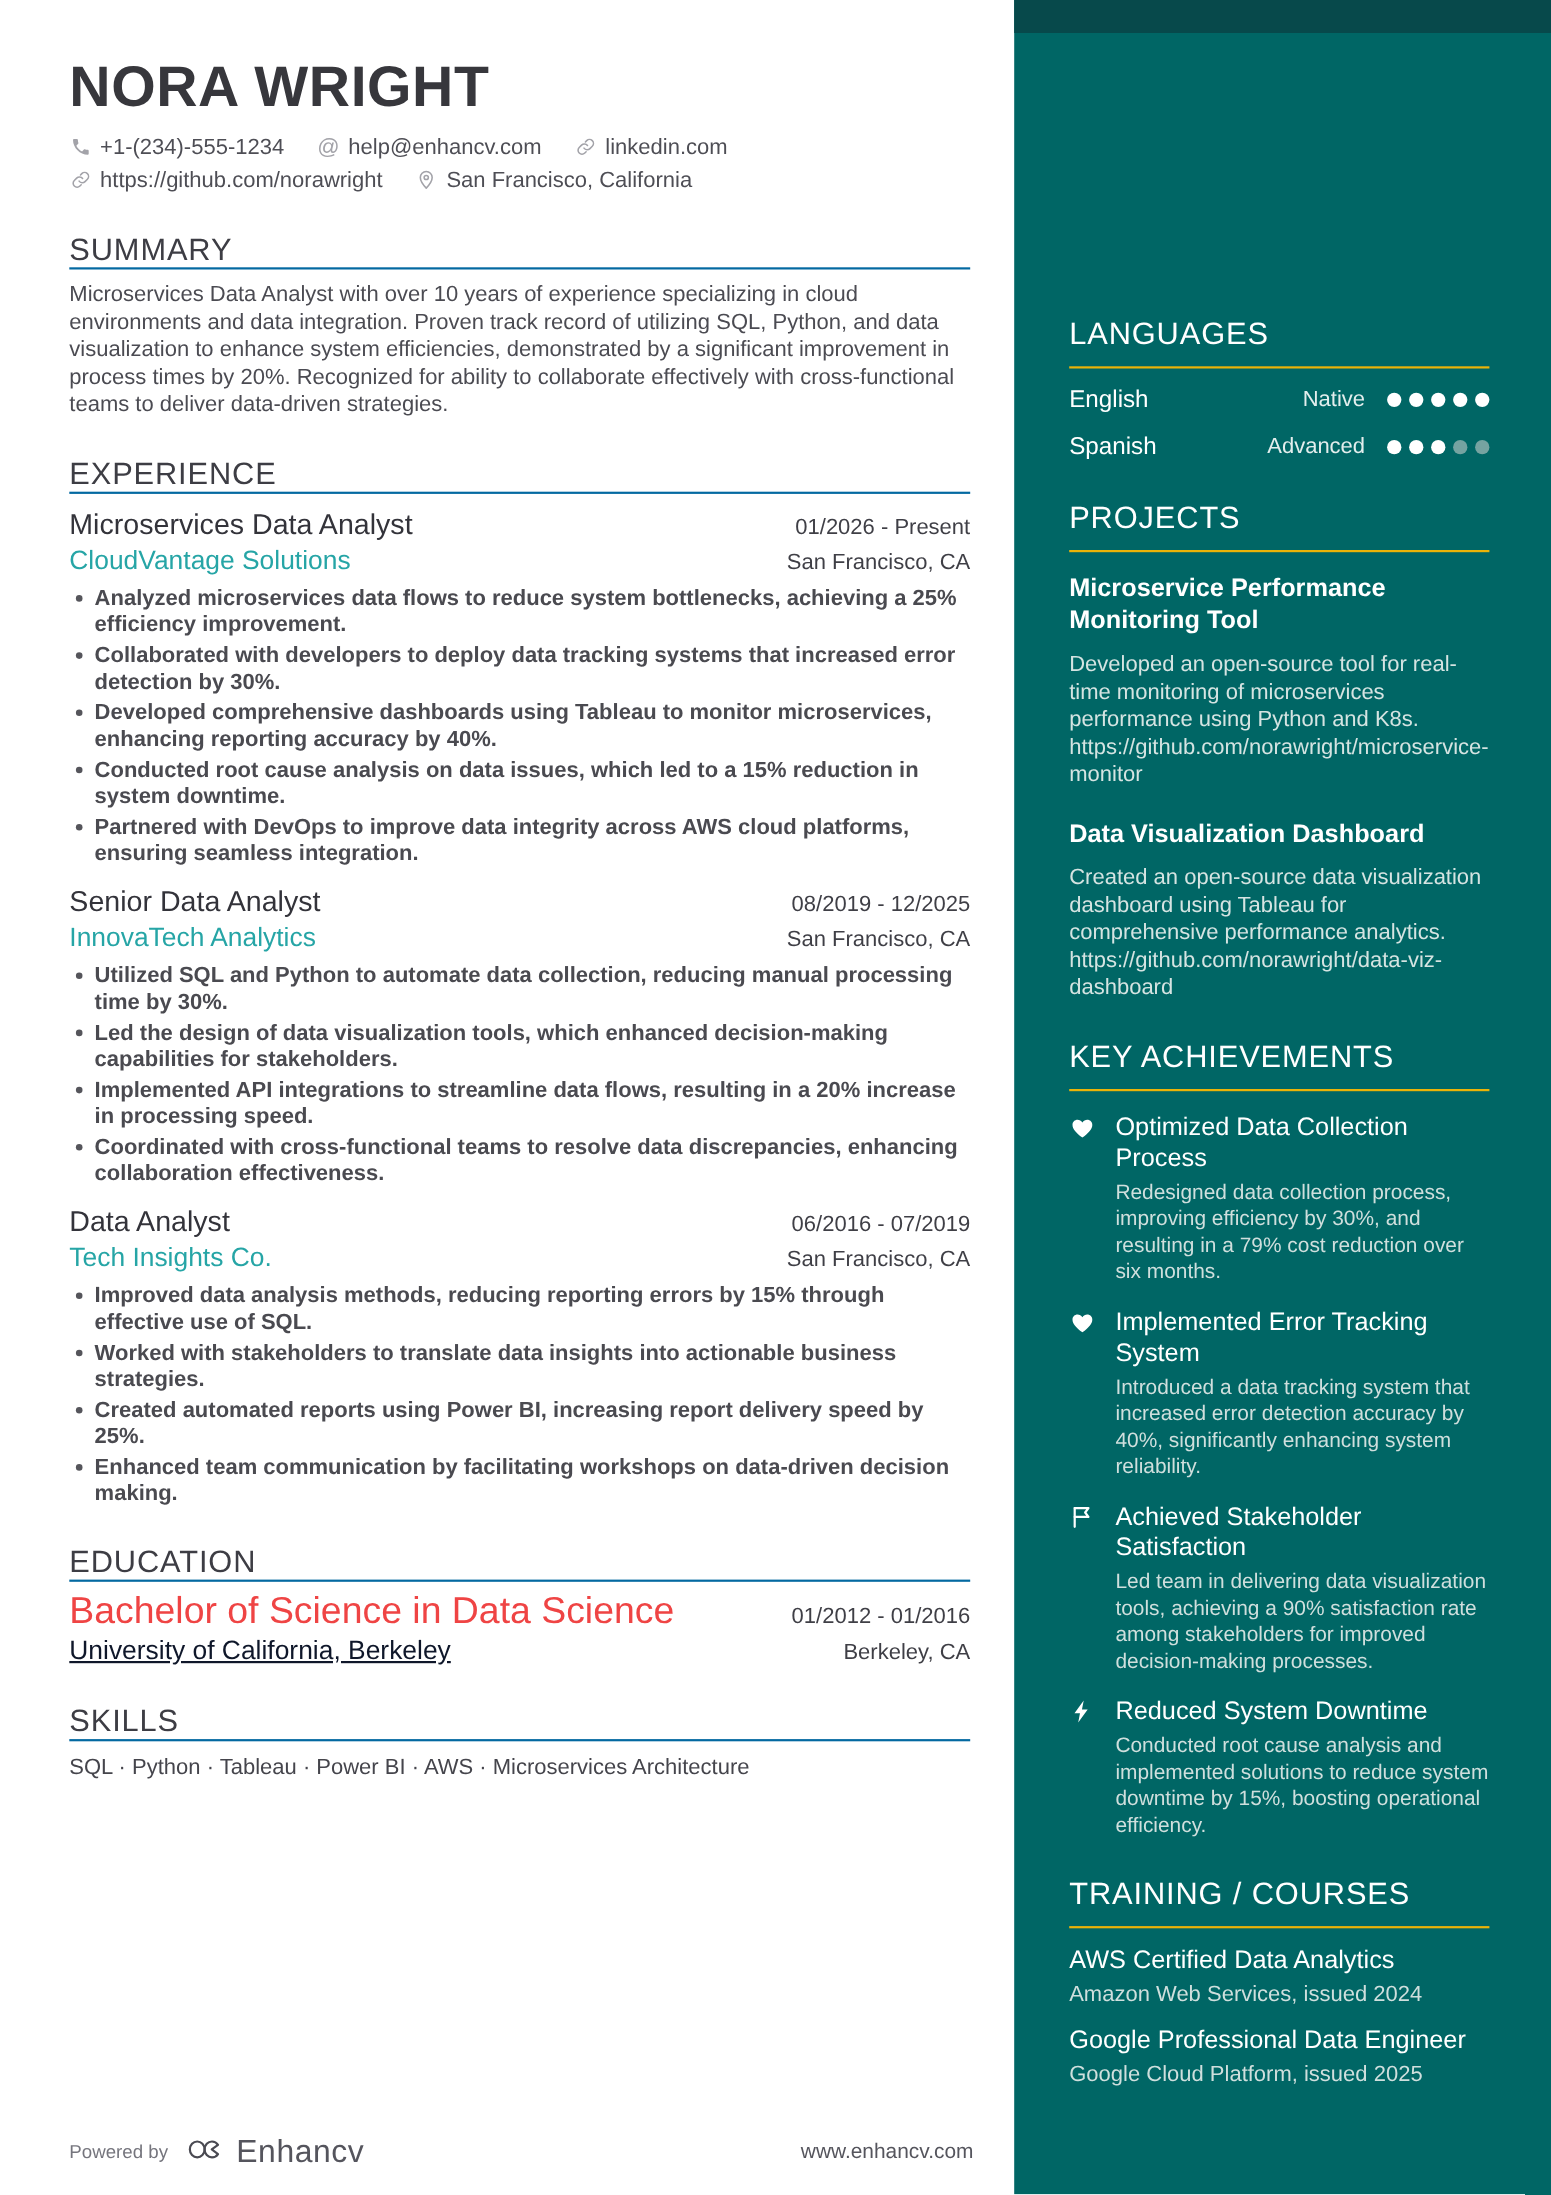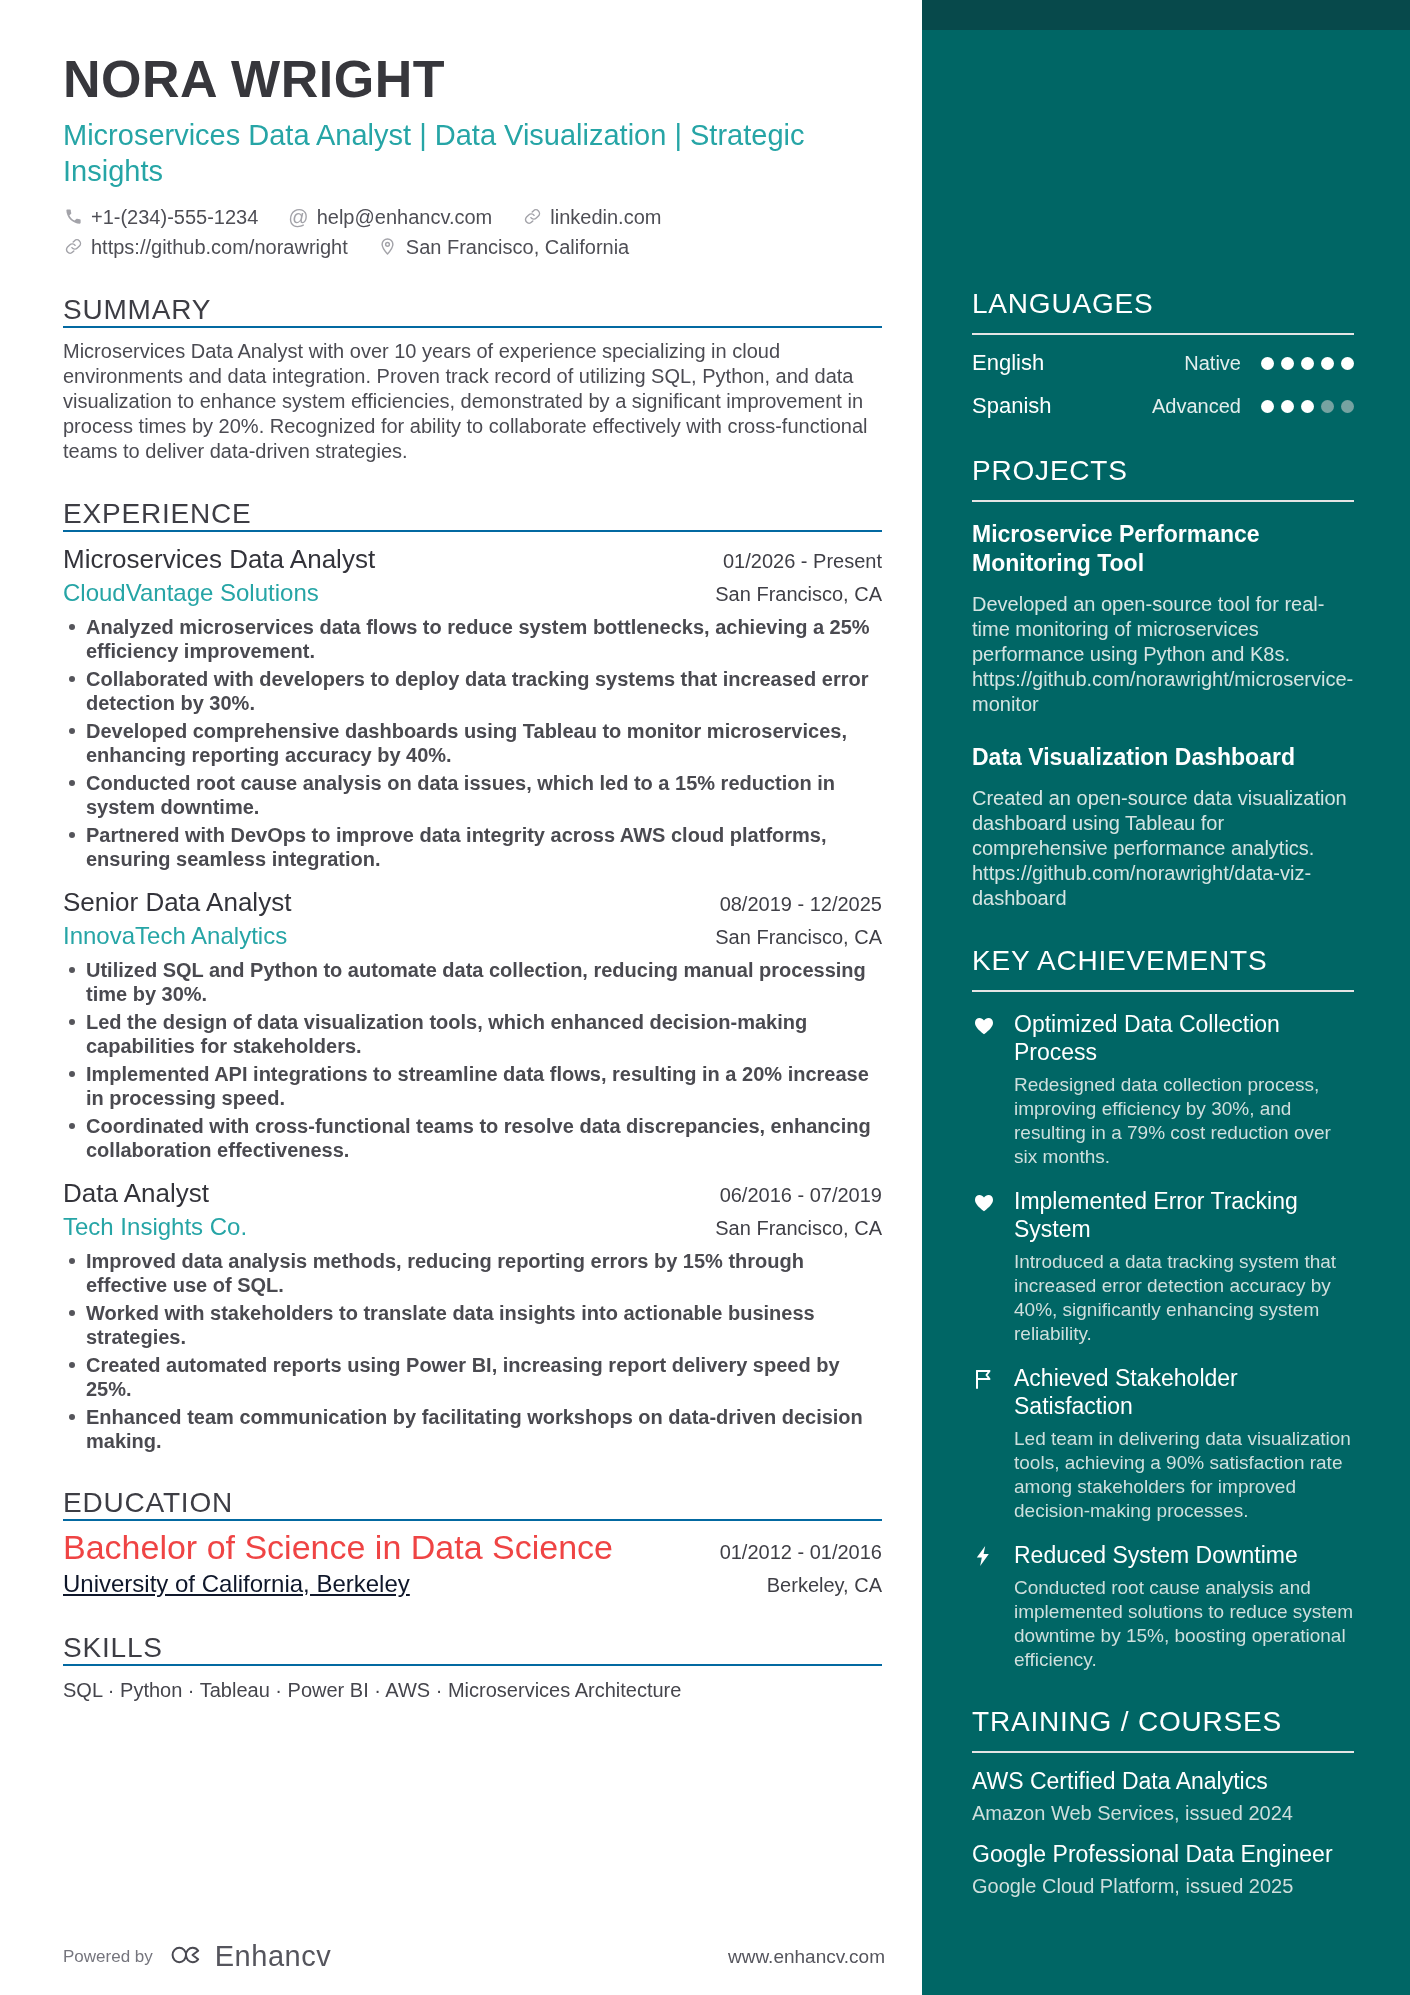--- a/index.html
+++ b/index.html
@@ -49,21 +49,21 @@
   .brand { display:flex; align-items:center; gap:8px; }
   .brand-mark svg { width:40px; height:28px; stroke:#4a4a52; fill:none; stroke-width:2; stroke-linecap:round; stroke-linejoin:round; }
   .brand-name { font-size:29px; color:#55555d; letter-spacing:.5px; }
   .site { font-size:19px; color:#55555d; }
 
   
   .sidebar { position:absolute; right:0; top:0; width:488px; height:100%; background:#006665; padding:0 56px 0 50px; }
   .band { position:absolute; left:0; top:0; width:100%; height:30px; background:#07494b; }
   .sb-section { margin-top:34px; }
   .sb-section.first { margin-top:288px; }
-  .sb-title { font-size:28px; font-weight:400; color:#ffffff; letter-spacing:.8px; padding-bottom:13px; border-bottom:2px solid #e5e5e5; }
+  .sb-title { font-size:28px; font-weight:400; color:#ffffff; letter-spacing:.8px; padding-bottom:13px; border-bottom:2px solid #eab308; }
 
   .lang-row { display:flex; align-items:center; margin-top:13px; }
   .lang-name { flex:1; font-size:22px; color:#ffffff; line-height:30px; }
   .lang-level { font-size:20px; color:#e3eeed; margin-right:20px; }
   .dots { display:flex; gap:7px; align-items:center; }
   .dots .dot { width:13px; height:13px; border-radius:50%; background:#76a3a1; }
   .dots .dot.on { background:#ffffff; }
 
   .project { margin-top:18px; }
   .project + .project { margin-top:26px; }
@@ -82,21 +82,20 @@
   .course-sub { margin-top:5px; font-size:20px; color:#cfdfdd; line-height:25px; }
 </style>
 </head>
 <body>
 
 <div class="page">
 
   <div class="main">
 
     <div class="name">NORA WRIGHT</div>
-    <div class="headline">Microservices Data Analyst | Data Visualization | Strategic Insights</div>
 
     <div class="contacts">
       <div class="contact-row">
         <span class="contact-item">
           <span class="cicon filled">
             <svg viewBox="0 0 24 24">
                 <path d="M6.8 10.6c1.4 2.8 3.8 5.2 6.6 6.6l2.1-2.1c.3-.3.7-.4 1-.3 1.1.4 2.3.6 3.5.6.6 0 1 .4 1 1V20c0 .6-.4 1-1 1C11 21 3 13 3 4c0-.6.4-1 1-1h3.6c.6 0 1 .4 1 1 0 1.2.2 2.4.6 3.5.1.3 0 .7-.3 1l-2.1 2.1z"></path>
               </svg>
           </span>
           <span>+1-(234)-555-1234</span>

